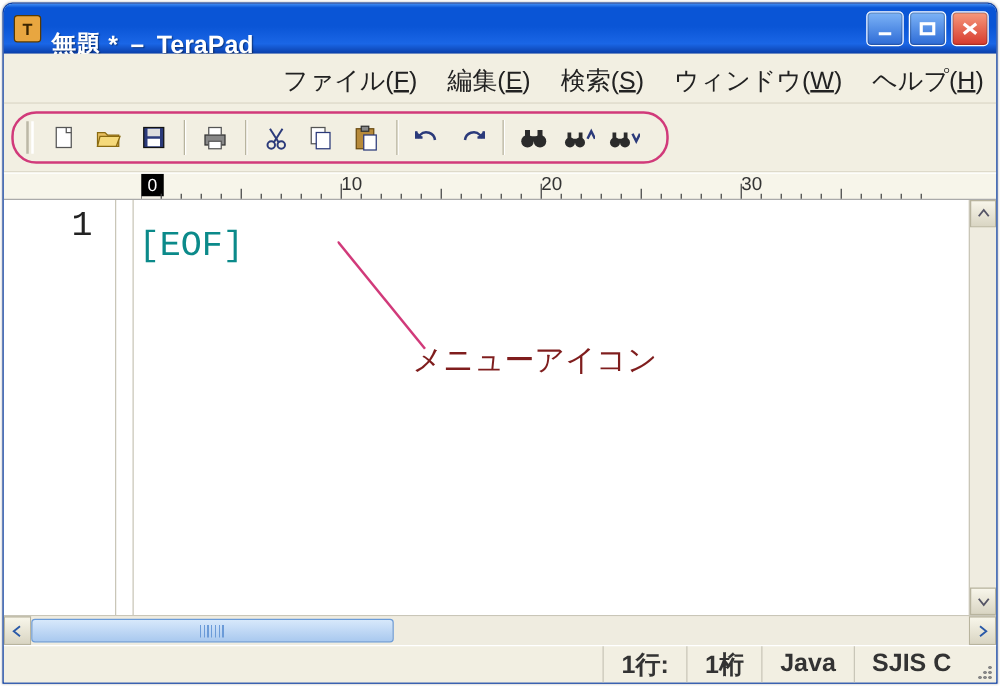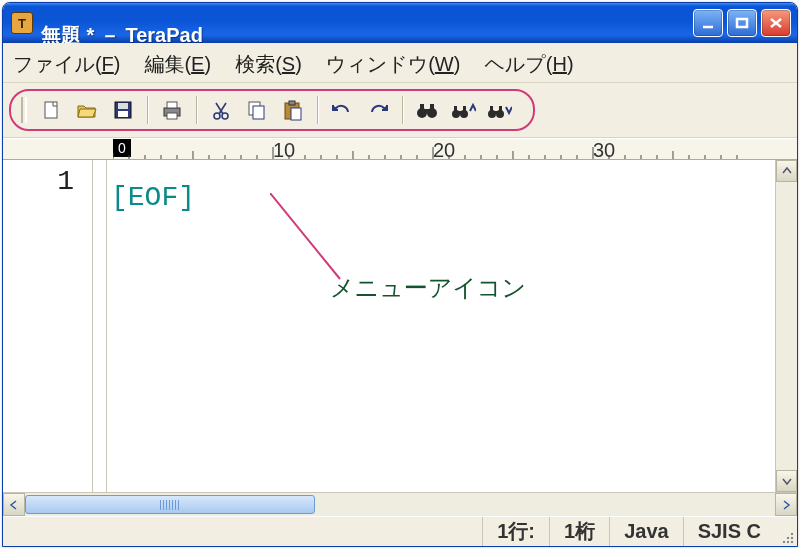--- a/index.html
+++ b/index.html
@@ -69,20 +69,21 @@
   
   .menubar {
     background: #f2efe2;
     padding: 8px 10px 4px 10px;
     display: flex;
     flex-wrap: wrap;
     gap: 18px 24px;
     font-size: 20px;
     color: #222;
     border-bottom: 1px solid #d8d4c2;
+    justify-content: flex-end;
   }
   .menuitem { cursor: default; }
   .menuitem u { text-decoration: underline; }
 
   
   .toolbar-wrap {
     background: #f2efe2;
     padding: 6px 8px 6px 6px;
     border-bottom: 1px solid #d8d4c2;
   }
@@ -120,21 +121,21 @@
     border-bottom: 1px solid #aaa;
     position: relative;
     font-size: 15px;
     color: #333;
     overflow: hidden;
     margin-left: 0;
   }
   .ruler .ticks {
     position: absolute; left: 110px; right: 0; top: 0; bottom: 0;
   }
-  .ruler .num { position:absolute; top:0px; font-size:20px; }
+  .ruler .num { position:absolute; top:0px; font-size:15px; }
   .ruler .caret {
     position:absolute; left: 110px; top:0;
     width: 18px; height: 18px;
     background:#000; color:#fff;
     font-size:14px; text-align:center; line-height:18px;
   }
 
   
   .editwrap {
     flex: 1;
@@ -238,21 +239,21 @@
   
   .anno-line {
     position:absolute;
     left: 270px; top: 193px;
     width: 120px; height: 90px;
     pointer-events:none;
   }
   .anno-label {
     position:absolute;
     left: 330px; top: 272px;
-    color: #14532d;
+    color: #7f1d1d;
     font-size: 24px;
     pointer-events:none;
   }
 </style>
 </head>
 <body>
 
 <div class="window">
 
   <div class="titlebar">

